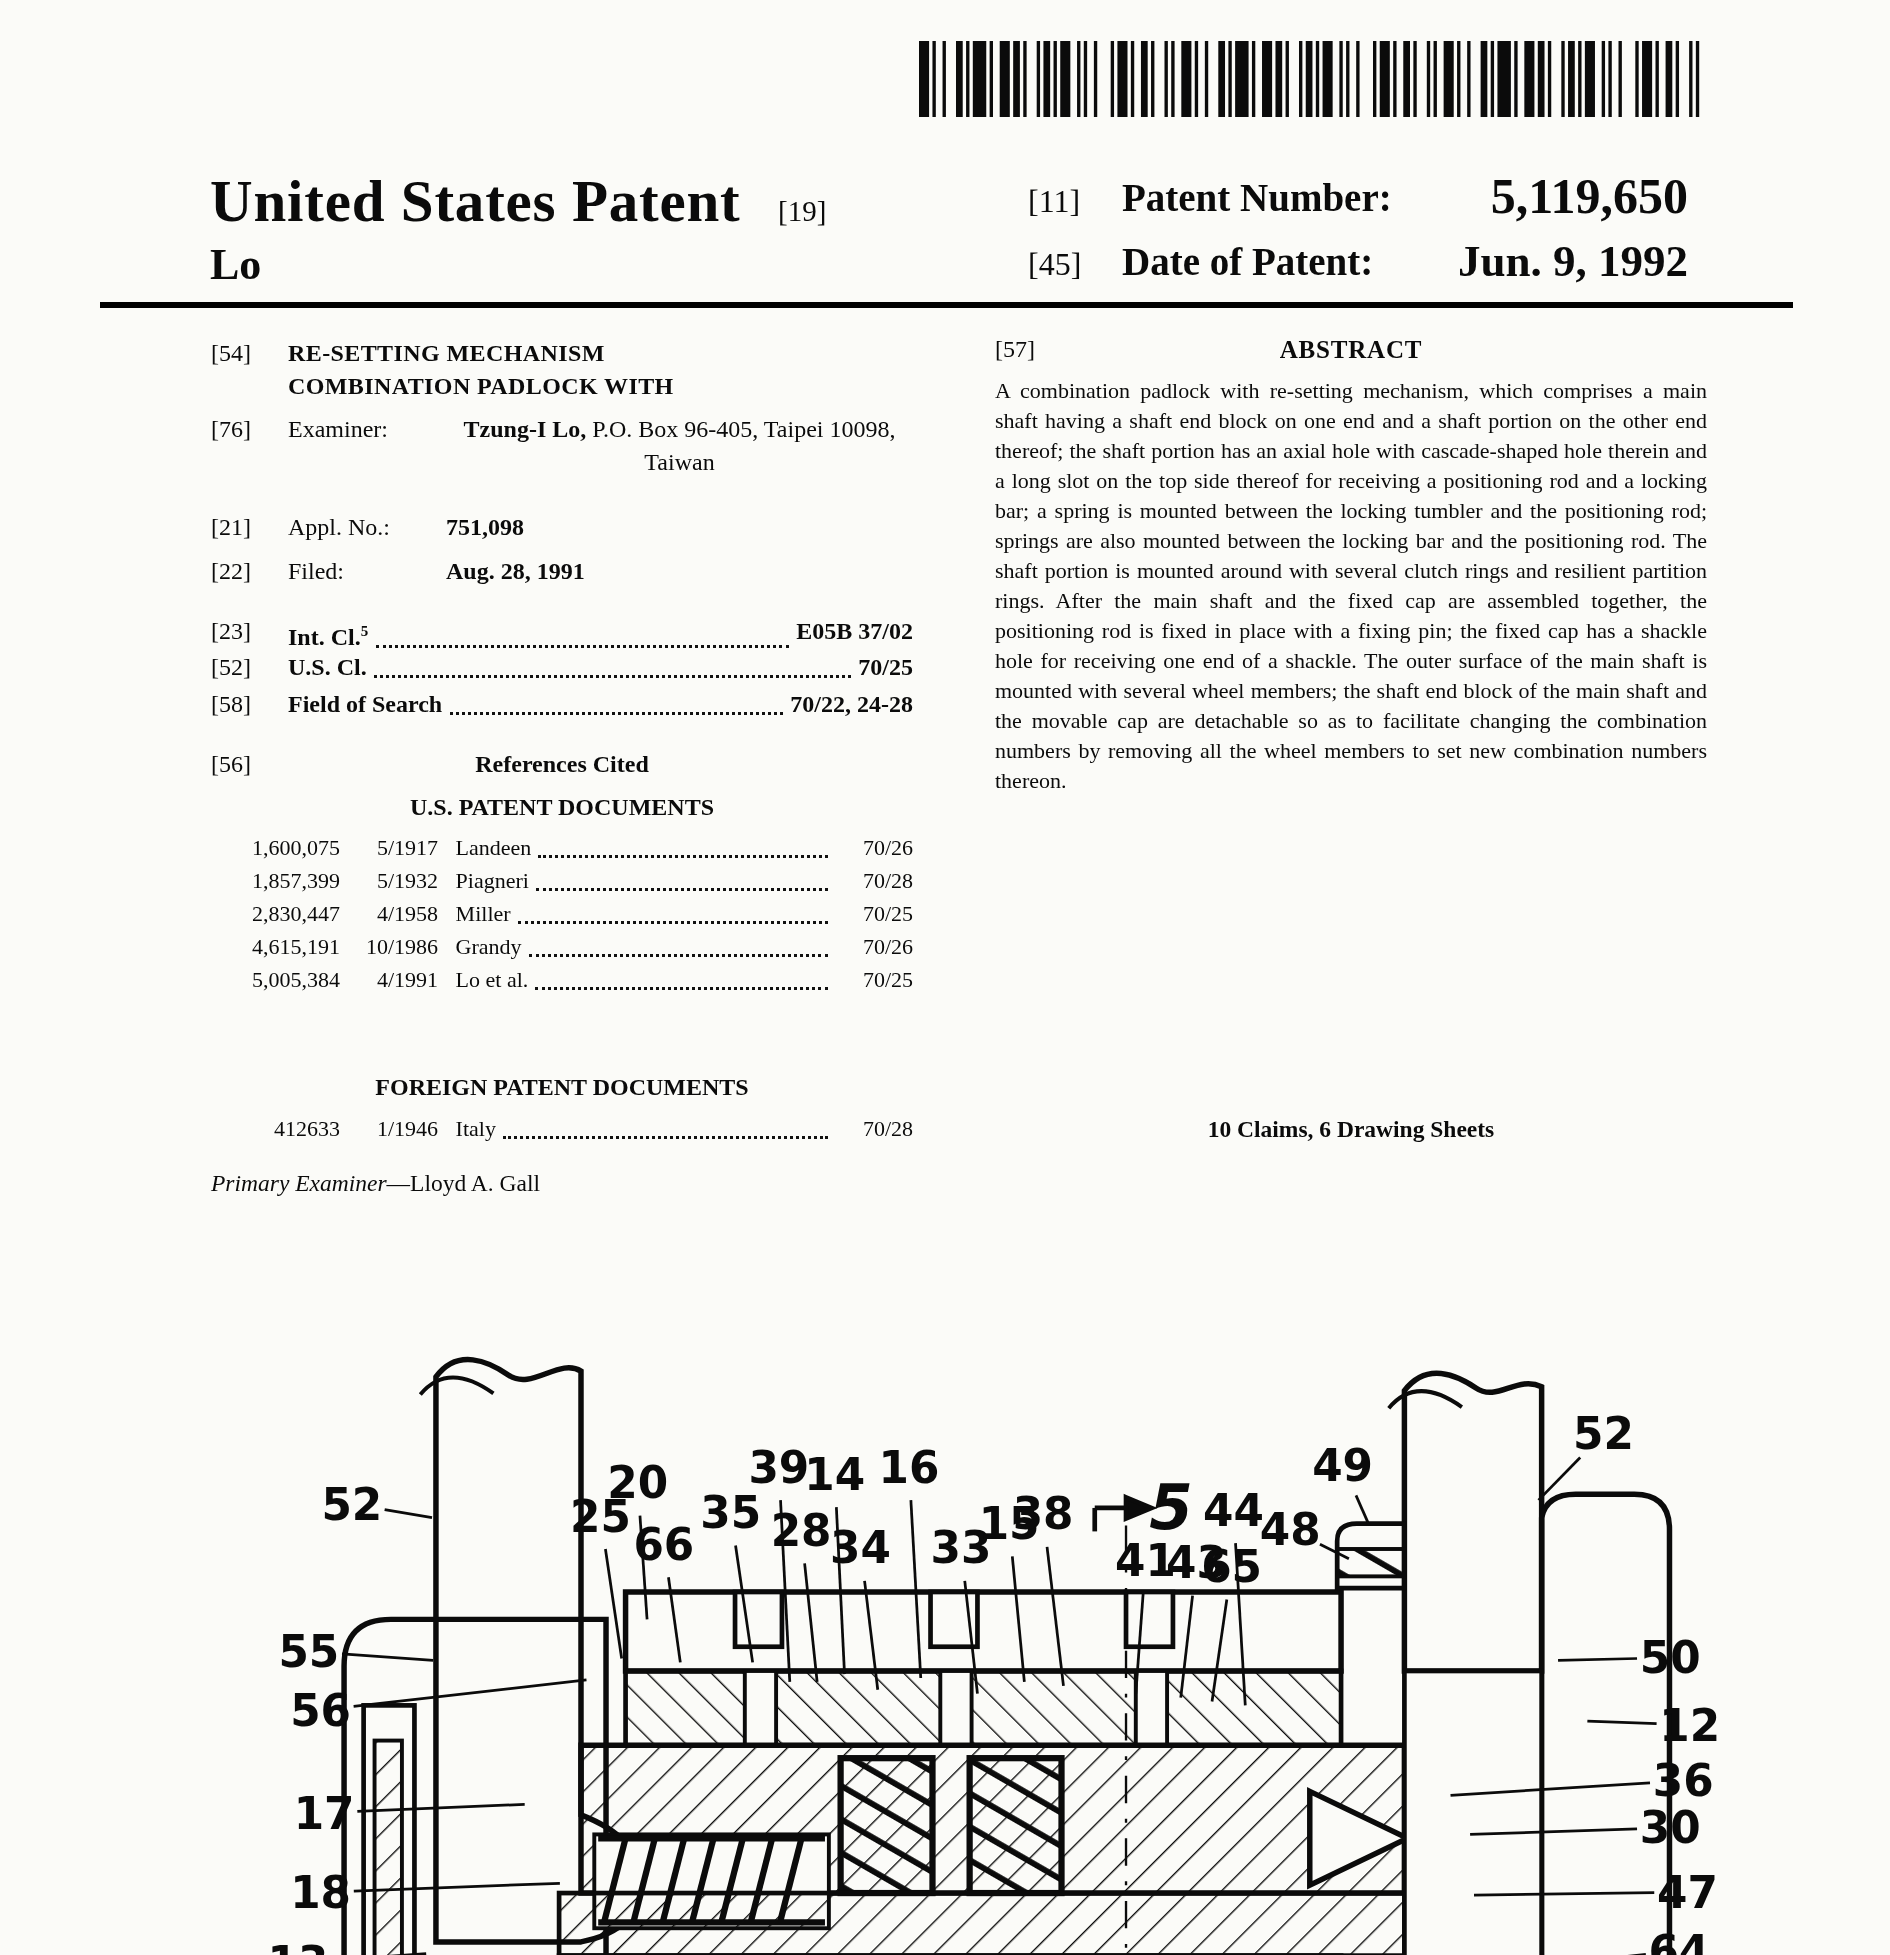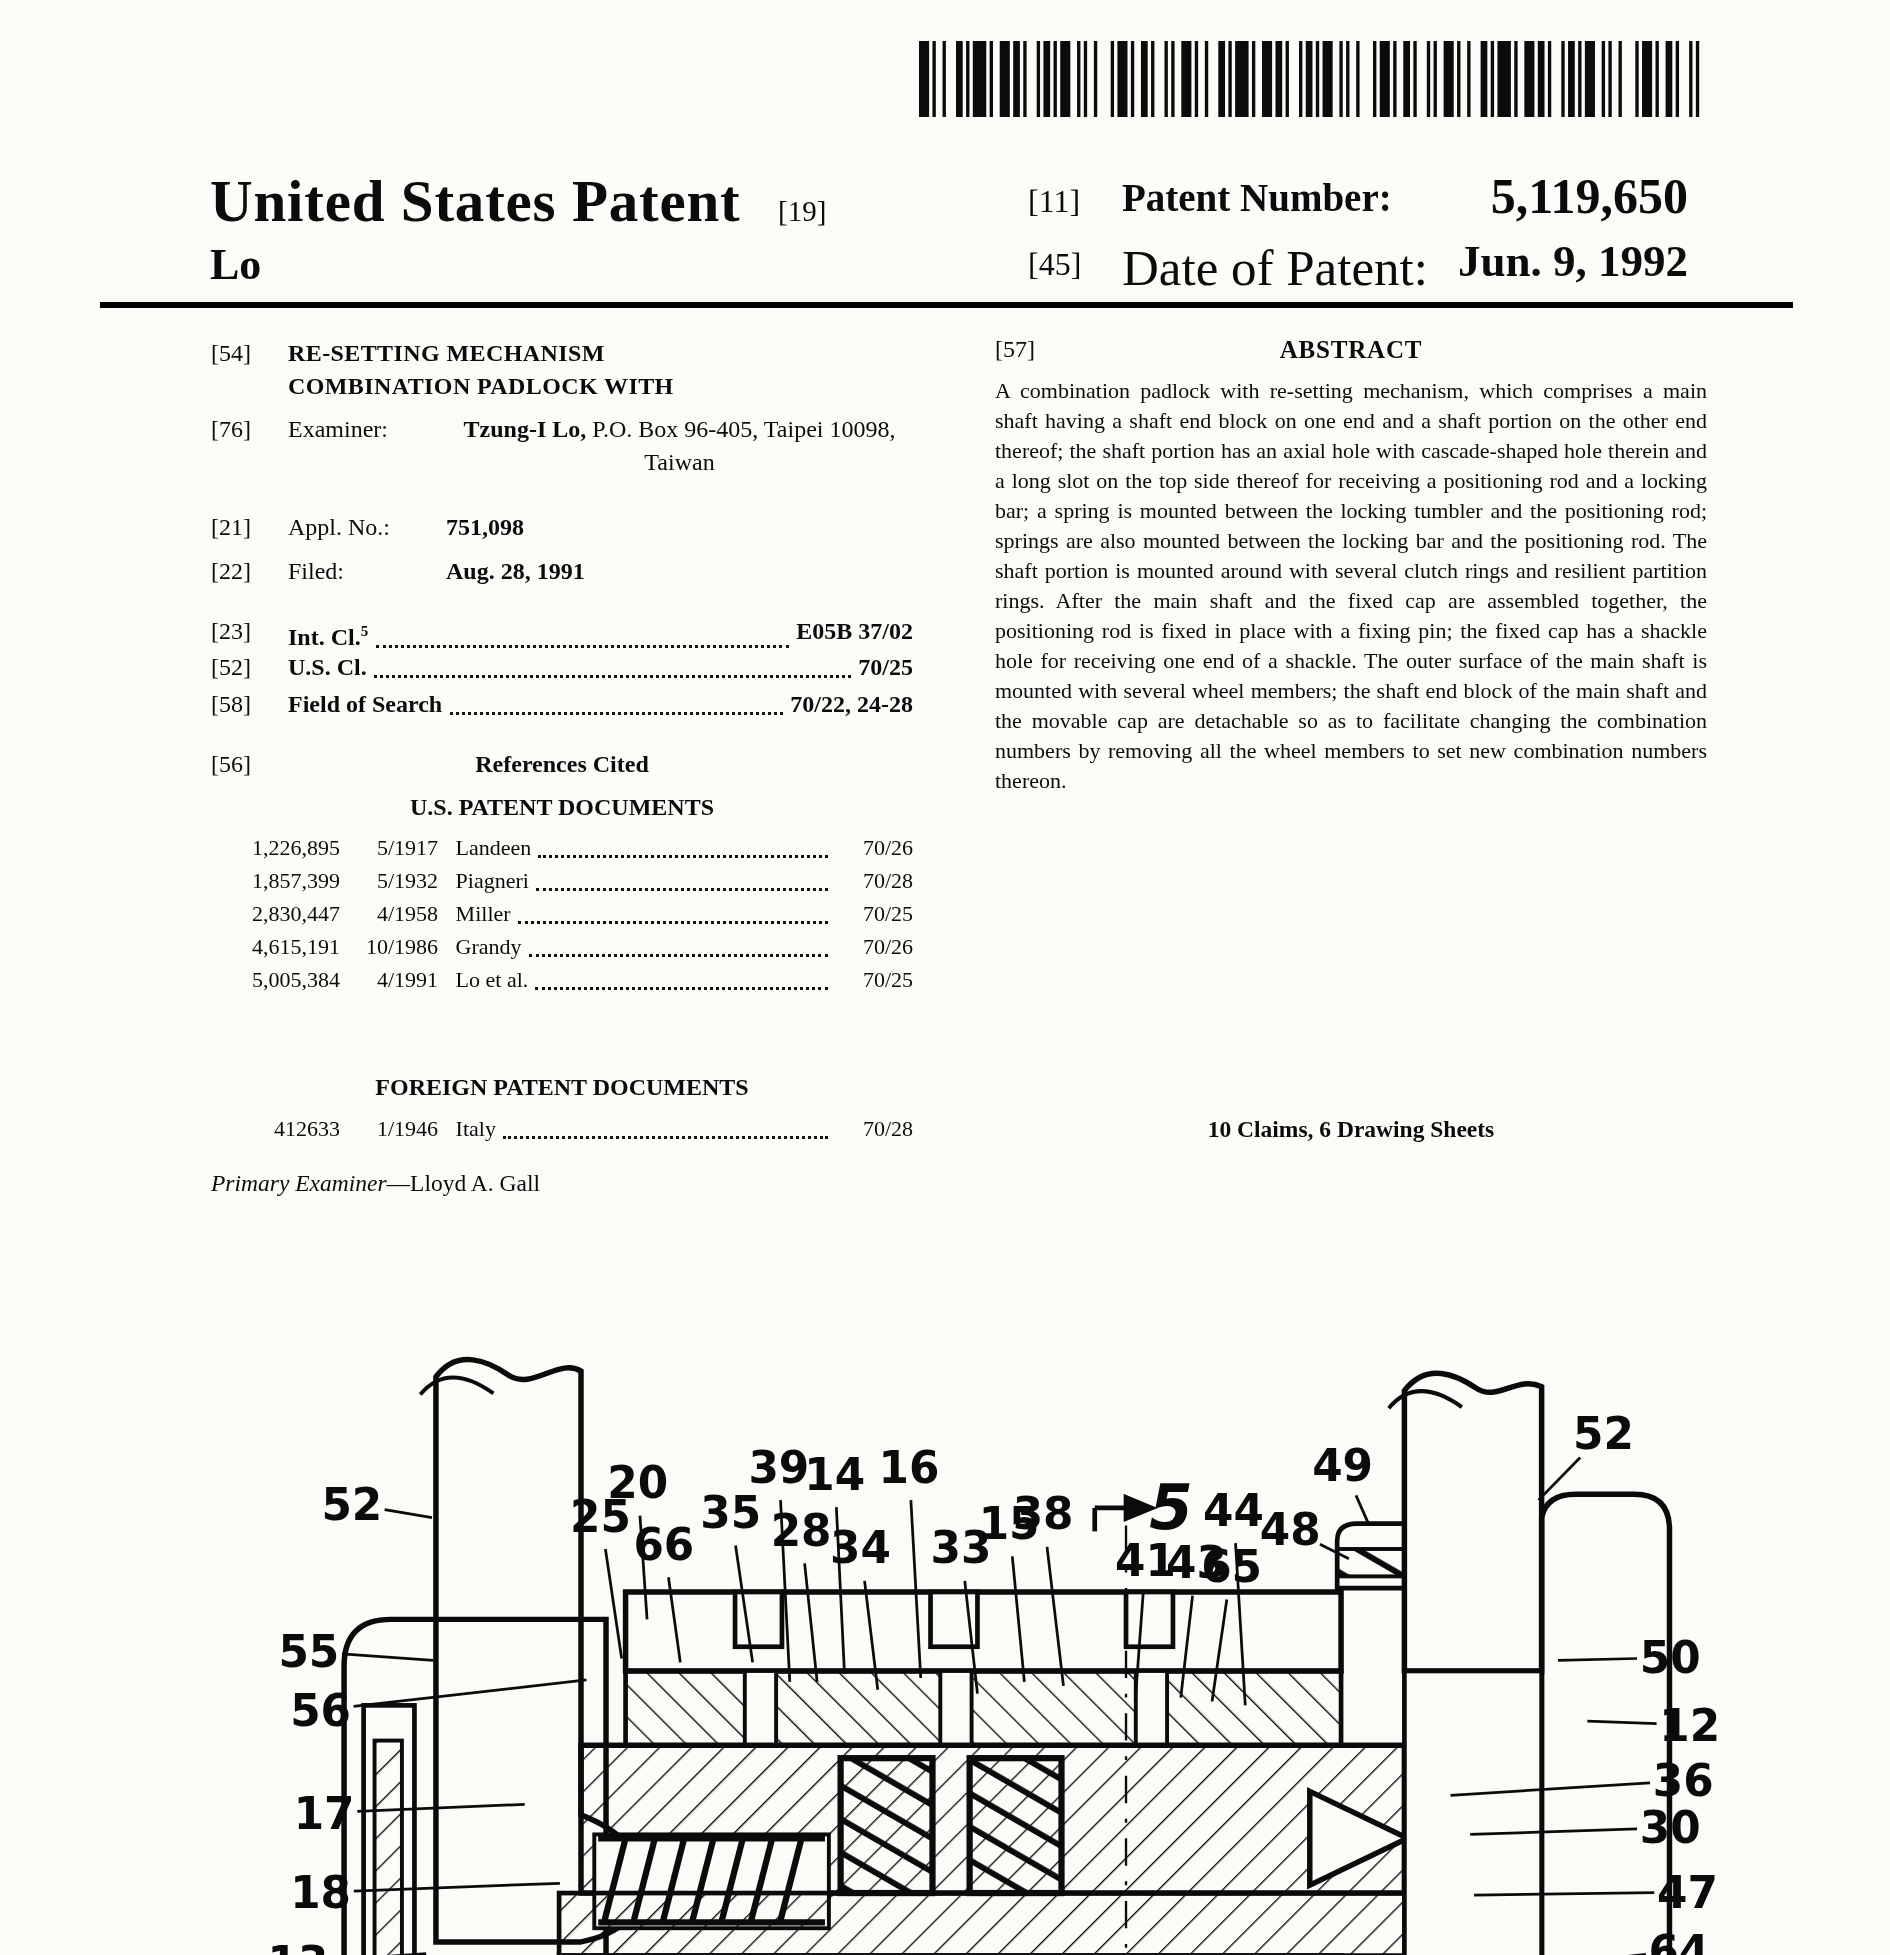--- a/index.html
+++ b/index.html
@@ -11,21 +11,21 @@
   .barcode{left:919px;top:41px;width:786px;height:76px;}
   .barcode-num{left:919px;top:118px;width:786px;text-align:center;
                font-size:26px;letter-spacing:4.7px;font-weight:bold;}
   .usp-title{left:210px;top:167px;font-size:59px;font-weight:bold;letter-spacing:0.8px;}
   .kind19{left:778px;top:195px;font-size:29px;}
   .ref11{left:1028px;top:183px;font-size:32px;}
   .pn-label{left:1122px;top:175px;font-size:39px;font-weight:bold;}
   .pn-value{left:1408px;top:167px;width:280px;text-align:right;font-size:50px;font-weight:bold;}
   .surname{left:210px;top:239px;font-size:44px;font-weight:bold;}
   .ref45{left:1028px;top:246px;font-size:32px;}
-  .date-label{left:1122px;top:239px;font-size:51px;font-weight:normal;}
+  .date-label{left:1122px;top:239px;font-size:39px;font-weight:bold;}
   .date-value{left:1408px;top:235px;width:280px;text-align:right;font-size:45px;font-weight:bold;}
   .hrule{left:100px;top:302px;width:1693px;height:5.9px;background:#000;}
 
   
   .lcol{left:211px;top:330px;width:702px;}
   .lrow{position:absolute;left:0;width:702px;font-size:24px;line-height:33px;}
   .bracket{position:absolute;left:0;top:0;font-size:24px;}
   .indent1{margin-left:77px;}
   .fieldlabel{position:absolute;left:77px;top:0;}
   .fieldvalue{position:absolute;left:235px;top:0;width:467px;}
@@ -207,21 +207,21 @@
 
     <div class="lrow" style="top:418px;">
       <span class="bracket">[56]</span>
       <div class="center-head">References Cited</div>
     </div>
 
     <div class="lrow center-head" style="top:461px;">U.S. PATENT DOCUMENTS</div>
 
     <div class="lrow" style="top:501px;">
       <div class="refrow">
-        <span class="num">1,226,895</span>
+        <span class="num">1,600,075</span>
         <span class="date">5/1917</span>
         <span class="name">Landeen</span>
         <span class="dots"></span>
         <span class="cls">70/26</span>
       </div>
       <div class="refrow">
         <span class="num">1,857,399</span>
         <span class="date">5/1932</span>
         <span class="name">Piagneri</span>
         <span class="dots"></span>

